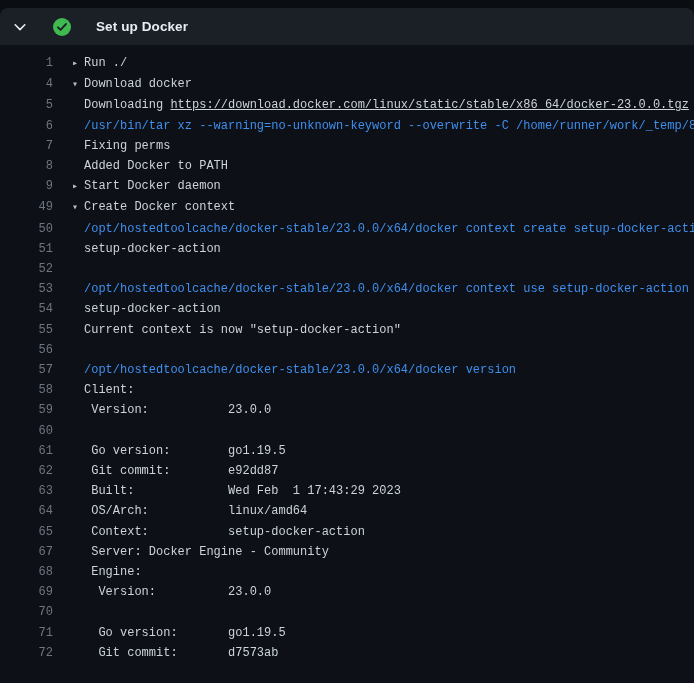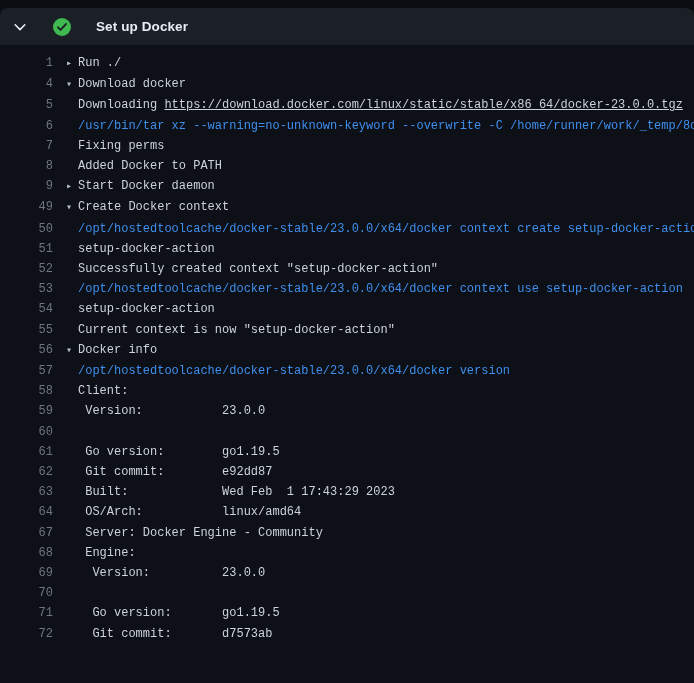--- a/index.html
+++ b/index.html
@@ -44,21 +44,21 @@
     white-space: pre;
   }
   .num {
     width: 53px;
     flex: none;
     text-align: right;
     color: var(--line-number, #6e7681);
     user-select: none;
     cursor: pointer;
   }
-  .content { margin-left: 13px; color: var(--text, #ccd3da); overflow: hidden; }
+  .content { margin-left: 19px; color: var(--text, #ccd3da); overflow: hidden; }
   .content.plainline { padding-left: 12px; }
   .arrow {
     display: inline-block;
     width: 12px;
     color: #b6bec7;
     font-size: 10px;
   }
   .cmd { color: var(--command-blue, #3f8fef); }
   .link { color: var(--text, #ccd3da); text-decoration: underline; cursor: pointer; }
   .plain { color: inherit; }
@@ -86,33 +86,34 @@
       <div class="line"><span class="num">1</span><span class="content groupline"><span class="arrow">▸</span><span class="plain">Run ./</span></span></div>
       <div class="line"><span class="num">4</span><span class="content groupline"><span class="arrow">▾</span><span class="plain">Download docker</span></span></div>
       <div class="line"><span class="num">5</span><span class="content plainline"><span class="plain">Downloading </span><span class="link">https://download.docker.com/linux/static/stable/x86_64/docker-23.0.0.tgz</span></span></div>
       <div class="line"><span class="num">6</span><span class="content plainline"><span class="cmd">/usr/bin/tar xz --warning=no-unknown-keyword --overwrite -C /home/runner/work/_temp/8c9</span></span></div>
       <div class="line"><span class="num">7</span><span class="content plainline"><span class="plain">Fixing perms</span></span></div>
       <div class="line"><span class="num">8</span><span class="content plainline"><span class="plain">Added Docker to PATH</span></span></div>
       <div class="line"><span class="num">9</span><span class="content groupline"><span class="arrow">▸</span><span class="plain">Start Docker daemon</span></span></div>
       <div class="line"><span class="num">49</span><span class="content groupline"><span class="arrow">▾</span><span class="plain">Create Docker context</span></span></div>
       <div class="line"><span class="num">50</span><span class="content plainline"><span class="cmd">/opt/hostedtoolcache/docker-stable/23.0.0/x64/docker context create setup-docker-action</span></span></div>
       <div class="line"><span class="num">51</span><span class="content plainline"><span class="plain">setup-docker-action</span></span></div>
-      <div class="line"><span class="num">52</span><span class="content plainline"><span class="plain">Successfully created context "setup-docker-action"</span></span></div>
+      <div class="line"><span class="num">52</span></div>
       <div class="line"><span class="num">53</span><span class="content plainline"><span class="cmd">/opt/hostedtoolcache/docker-stable/23.0.0/x64/docker context use setup-docker-action</span></span></div>
       <div class="line"><span class="num">54</span><span class="content plainline"><span class="plain">setup-docker-action</span></span></div>
       <div class="line"><span class="num">55</span><span class="content plainline"><span class="plain">Current context is now "setup-docker-action"</span></span></div>
-      <div class="line"><span class="num">56</span><span class="content groupline"><span class="arrow">▾</span><span class="plain">Docker info</span></span></div>
+      <div class="line"><span class="num">56</span></div>
       <div class="line"><span class="num">57</span><span class="content plainline"><span class="cmd">/opt/hostedtoolcache/docker-stable/23.0.0/x64/docker version</span></span></div>
       <div class="line"><span class="num">58</span><span class="content plainline"><span class="plain">Client:</span></span></div>
       <div class="line"><span class="num">59</span><span class="content plainline"><span class="plain"> Version:           23.0.0</span></span></div>
       <div class="line"><span class="num">60</span></div>
       <div class="line"><span class="num">61</span><span class="content plainline"><span class="plain"> Go version:        go1.19.5</span></span></div>
       <div class="line"><span class="num">62</span><span class="content plainline"><span class="plain"> Git commit:        e92dd87</span></span></div>
       <div class="line"><span class="num">63</span><span class="content plainline"><span class="plain"> Built:             Wed Feb  1 17:43:29 2023</span></span></div>
       <div class="line"><span class="num">64</span><span class="content plainline"><span class="plain"> OS/Arch:           linux/amd64</span></span></div>
+      <div class="line"><span class="num">65</span><span class="content plainline"><span class="plain"> Context:           setup-docker-action</span></span></div>
       <div class="line"><span class="num">67</span><span class="content plainline"><span class="plain"> Server: Docker Engine - Community</span></span></div>
       <div class="line"><span class="num">68</span><span class="content plainline"><span class="plain"> Engine:</span></span></div>
       <div class="line"><span class="num">69</span><span class="content plainline"><span class="plain">  Version:          23.0.0</span></span></div>
       <div class="line"><span class="num">70</span></div>
       <div class="line"><span class="num">71</span><span class="content plainline"><span class="plain">  Go version:       go1.19.5</span></span></div>
       <div class="line"><span class="num">72</span><span class="content plainline"><span class="plain">  Git commit:       d7573ab</span></span></div>
     </div>
 </div>
 
 </body></html>

